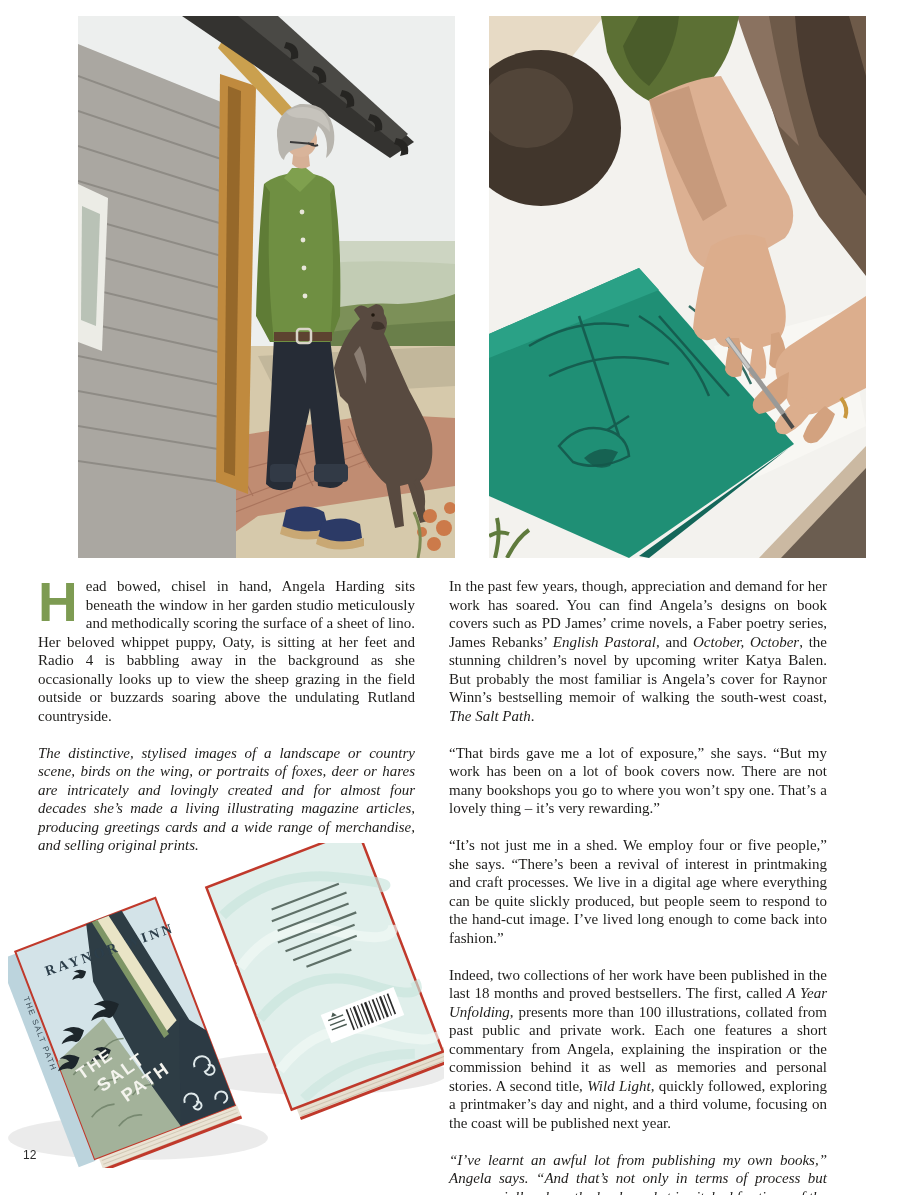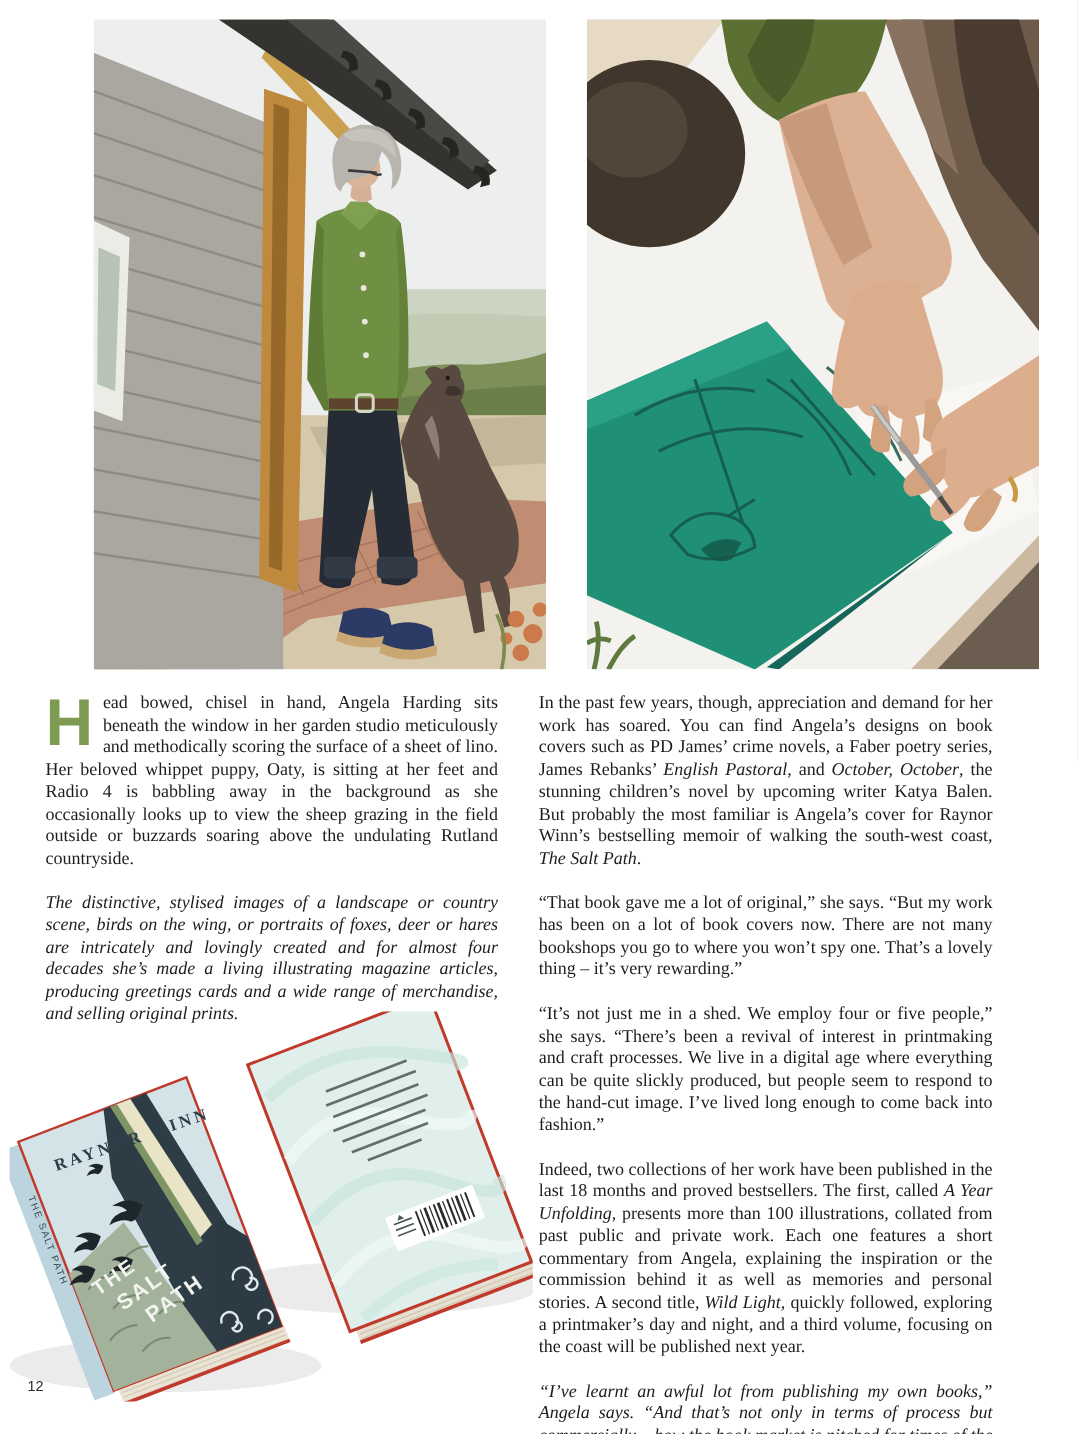--- a/index.html
+++ b/index.html
@@ -236,21 +236,21 @@
     </svg>
   </figure>
 
   <div class="col col-left" id="col-left">
       <p class="para"><span class="dropcap">H</span><span>ead bowed, chisel in hand, Angela Harding sits beneath the window in her garden studio meticulously and methodically scoring the surface of a sheet of lino. Her beloved whippet puppy, Oaty, is sitting at her feet and Radio 4 is babbling away in the background as she occasionally looks up to view the sheep grazing in the field outside or buzzards soaring above the undulating Rutland countryside.</span></p>
       <p class="para"><span>The distinctive, stylised images of a landscape or country scene, birds on the wing, or portraits of foxes, deer or hares are intricately and lovingly created and for almost four decades she’s made a living illustrating magazine articles, producing greetings cards and a wide range of merchandise, and selling original prints.</span></p>
     </div>
 
   <div class="col col-right" id="col-right">
       <p class="para"><span>In the past few years, though, appreciation and demand for her work has soared. You can find Angela’s designs on book covers such as PD James’ crime novels, a Faber poetry series, James Rebanks’ </span><em>English Pastoral</em><span>, and </span><em>October, October</em><span>, the stunning children’s novel by upcoming writer Katya Balen. But probably the most familiar is Angela’s cover for Raynor Winn’s bestselling memoir of walking the south-west coast, </span><em>The Salt Path</em><span>.</span></p>
-      <p class="para"><span>“That book gave me a lot of original,” she says. “But my work has been on a lot of book covers now. There are not many bookshops you go to where you won’t spy one. That’s a lovely thing – it’s very rewarding.”</span></p>
+      <p class="para"><span>“That birds gave me a lot of exposure,” she says. “But my work has been on a lot of book covers now. There are not many bookshops you go to where you won’t spy one. That’s a lovely thing – it’s very rewarding.”</span></p>
       <p class="para"><span>“It’s not just me in a shed. We employ four or five people,” she says. “There’s been a revival of interest in printmaking and craft processes. We live in a digital age where everything can be quite slickly produced, but people seem to respond to the hand-cut image. I’ve lived long enough to come back into fashion.”</span></p>
       <p class="para"><span>Indeed, two collections of her work have been published in the last 18 months and proved bestsellers. The first, called </span><em>A Year Unfolding</em><span>, presents more than 100 illustrations, collated from past public and private work. Each one features a short commentary from Angela, explaining the inspiration or the commission behind it as well as memories and personal stories. A second title, </span><em>Wild Light</em><span>, quickly followed, exploring a printmaker’s day and night, and a third volume, focusing on the coast will be published next year.</span></p>
       <p class="para"><span>“I’ve learnt an awful lot from publishing my own books,” Angela says. “And that’s not only in terms of process but commercially – how the book market is pitched for times of the year and the decisions about quantities and placement.”</span></p>
     </div>
 
   <figure class="book-figure">
     <svg viewBox="0 0 436 325">
 
       <ellipse cx="130" cy="295" rx="130" ry="22" fill="#000" opacity="0.08"></ellipse>
       <ellipse cx="310" cy="230" rx="130" ry="22" fill="#000" opacity="0.08"></ellipse>

